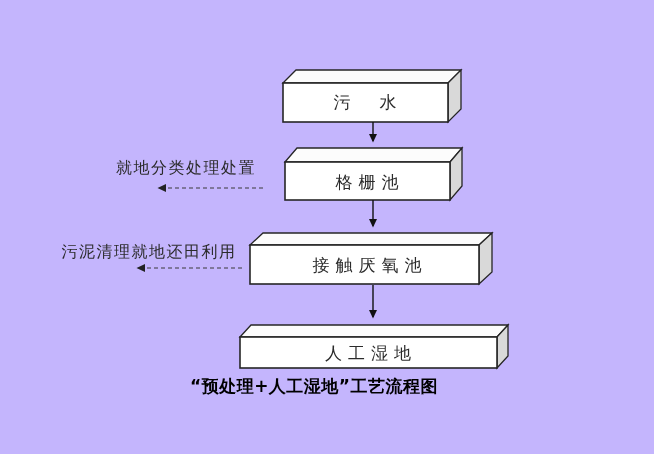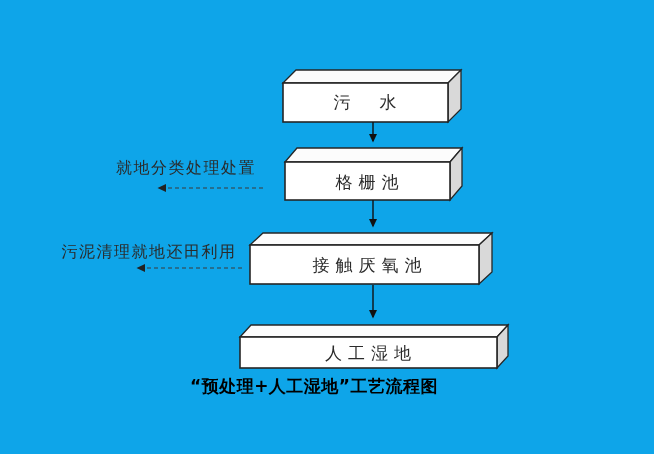--- a/index.html
+++ b/index.html
@@ -4,21 +4,21 @@
 <style>
   html, body {
     margin: 0;
     padding: 0;
     background: #ffffff;
   }
   .page {
     position: relative;
     width: 654px;
     height: 454px;
-    background: #0ea5e9;
+    background: #c4b5fd;
     overflow: hidden;
     font-family: "DejaVu Serif", serif;
     text-decoration: underline;
   }
   svg { display: block; }
 
   .face-front {
     fill: #ffffff;
     stroke: #262626;
     stroke-width: 1.6;

